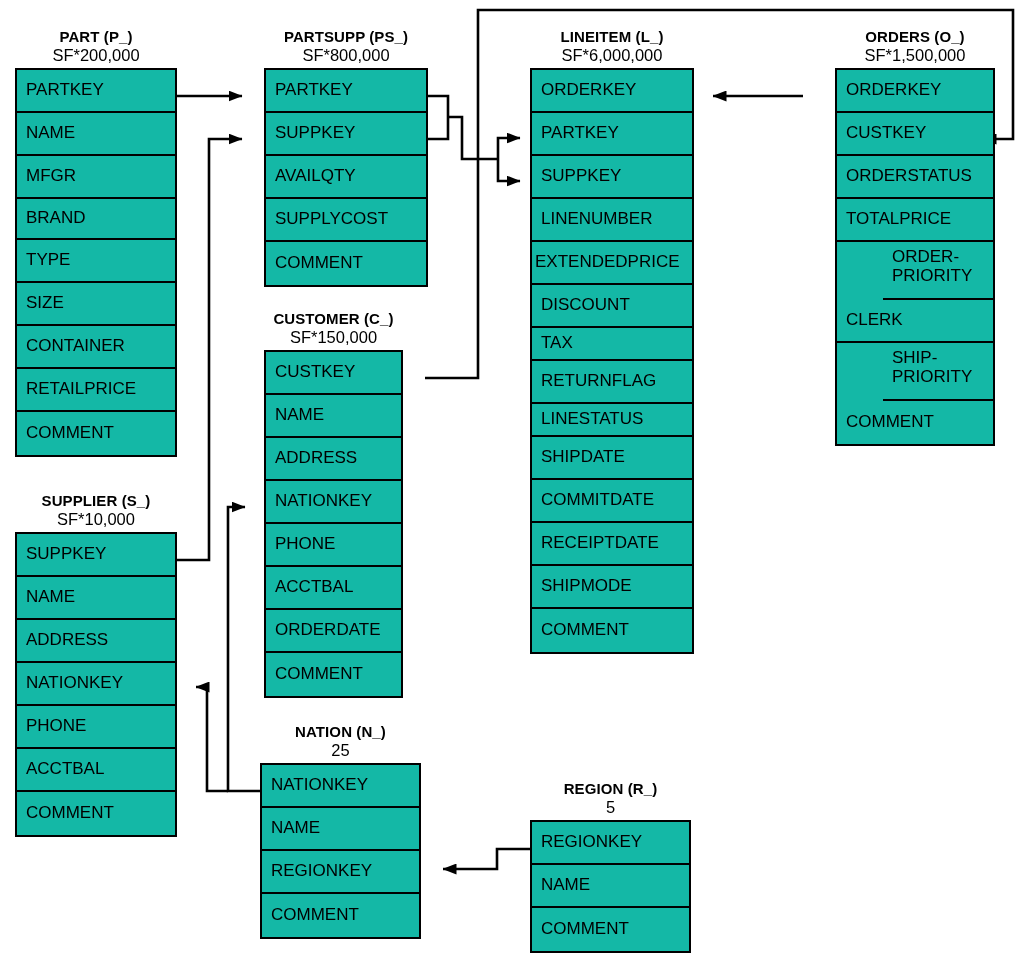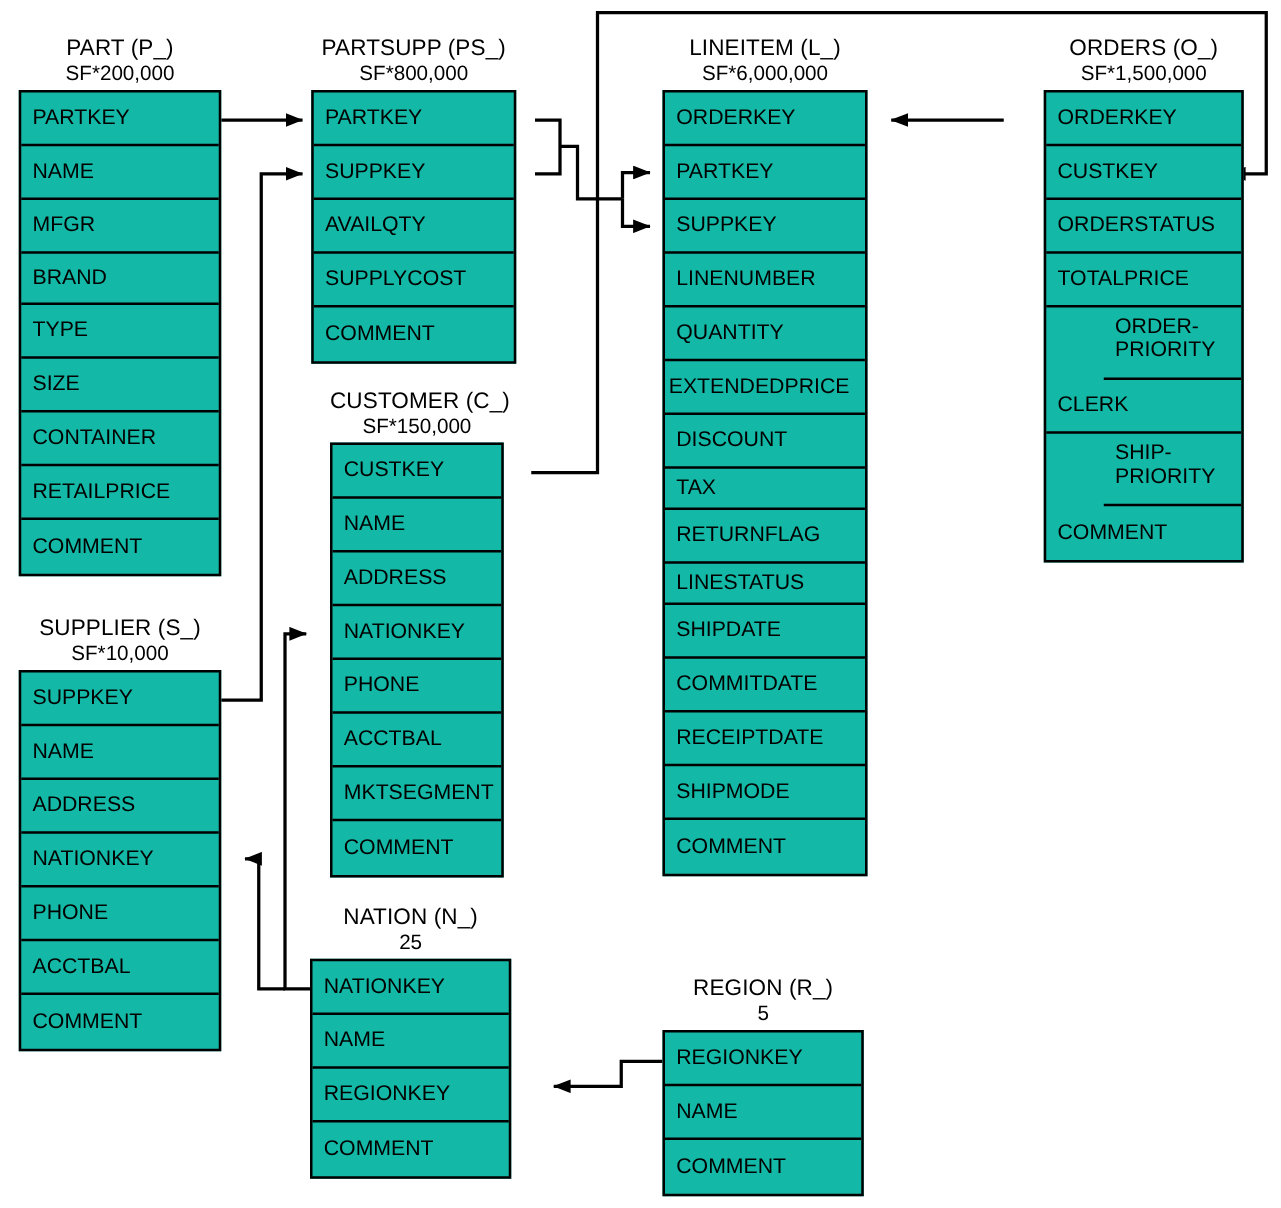--- a/index.html
+++ b/index.html
@@ -16,22 +16,22 @@
     width: 1025px;
     height: 966px;
     background: #ffffff;
     overflow: hidden;
   }
   
   .entity {
     position: absolute;
   }
   .entity-title {
-    font-weight: normal;
-    font-size: 18px;
+    font-weight: bold;
+    font-size: 15px;
     text-align: center;
     line-height: 1.15;
     letter-spacing: 0.1px;
     white-space: nowrap;
   }
   .entity-card {
     font-size: 16.5px;
     text-align: center;
     line-height: 1.15;
     white-space: nowrap;
@@ -123,41 +123,40 @@
       <div class="attr" style="height:43px">MFGR</div>
       <div class="attr" style="height:41px">BRAND</div>
       <div class="attr" style="height:43px">TYPE</div>
       <div class="attr" style="height:43px">SIZE</div>
       <div class="attr" style="height:43px">CONTAINER</div>
       <div class="attr" style="height:43px">RETAILPRICE</div>
       <div class="attr" style="height:43px">COMMENT</div>
     </div>
   </div>
 
-  <div class="entity" style="left:249px; top:28px; width:164px;">
+  <div class="entity" style="left:264px; top:28px; width:164px;">
     <div class="entity-title">PARTSUPP (PS_)</div>
     <div class="entity-card">SF*800,000</div>
     <div class="entity-table">
       <div class="attr" style="height:43px">PARTKEY</div>
       <div class="attr" style="height:43px">SUPPKEY</div>
       <div class="attr" style="height:43px">AVAILQTY</div>
       <div class="attr" style="height:43px">SUPPLYCOST</div>
       <div class="attr" style="height:43px">COMMENT</div>
     </div>
   </div>
 
   <div class="entity" style="left:530px; top:28px; width:164px;">
     <div class="entity-title">LINEITEM (L_)</div>
     <div class="entity-card">SF*6,000,000</div>
     <div class="entity-table">
       <div class="attr" style="height:43px">ORDERKEY</div>
       <div class="attr" style="height:43px">PARTKEY</div>
       <div class="attr" style="height:43px">SUPPKEY</div>
       <div class="attr" style="height:43px">LINENUMBER</div>
-      <div class="attr" style="height:43px">QUANTITY</div>
       <div class="attr" style="height:43px; padding-left:3px">EXTENDEDPRICE</div>
       <div class="attr" style="height:43px">DISCOUNT</div>
       <div class="attr" style="height:33px">TAX</div>
       <div class="attr" style="height:43px">RETURNFLAG</div>
       <div class="attr" style="height:33px">LINESTATUS</div>
       <div class="attr" style="height:43px">SHIPDATE</div>
       <div class="attr" style="height:43px">COMMITDATE</div>
       <div class="attr" style="height:43px">RECEIPTDATE</div>
       <div class="attr" style="height:43px">SHIPMODE</div>
       <div class="attr" style="height:43px">COMMENT</div>
@@ -188,40 +187,40 @@
   <div class="entity" style="left:264px; top:310px; width:139px;">
     <div class="entity-title">CUSTOMER (C_)</div>
     <div class="entity-card">SF*150,000</div>
     <div class="entity-table">
       <div class="attr" style="height:43px">CUSTKEY</div>
       <div class="attr" style="height:43px">NAME</div>
       <div class="attr" style="height:43px">ADDRESS</div>
       <div class="attr" style="height:43px">NATIONKEY</div>
       <div class="attr" style="height:43px">PHONE</div>
       <div class="attr" style="height:43px">ACCTBAL</div>
-      <div class="attr" style="height:43px">MKTSEGMENT</div>
+      <div class="attr" style="height:43px">ORDERDATE</div>
       <div class="attr" style="height:43px">COMMENT</div>
     </div>
   </div>
 
   <div class="entity" style="left:15px; top:492px; width:162px;">
     <div class="entity-title">SUPPLIER (S_)</div>
     <div class="entity-card">SF*10,000</div>
     <div class="entity-table">
       <div class="attr" style="height:43px">SUPPKEY</div>
       <div class="attr" style="height:43px">NAME</div>
       <div class="attr" style="height:43px">ADDRESS</div>
       <div class="attr" style="height:43px">NATIONKEY</div>
       <div class="attr" style="height:43px">PHONE</div>
       <div class="attr" style="height:43px">ACCTBAL</div>
       <div class="attr" style="height:43px">COMMENT</div>
     </div>
   </div>
 
-  <div class="entity" style="left:248px; top:723px; width:161px;">
+  <div class="entity" style="left:260px; top:723px; width:161px;">
     <div class="entity-title">NATION (N_)</div>
     <div class="entity-card">25</div>
     <div class="entity-table">
       <div class="attr" style="height:43px">NATIONKEY</div>
       <div class="attr" style="height:43px">NAME</div>
       <div class="attr" style="height:43px">REGIONKEY</div>
       <div class="attr" style="height:43px">COMMENT</div>
     </div>
   </div>
 

